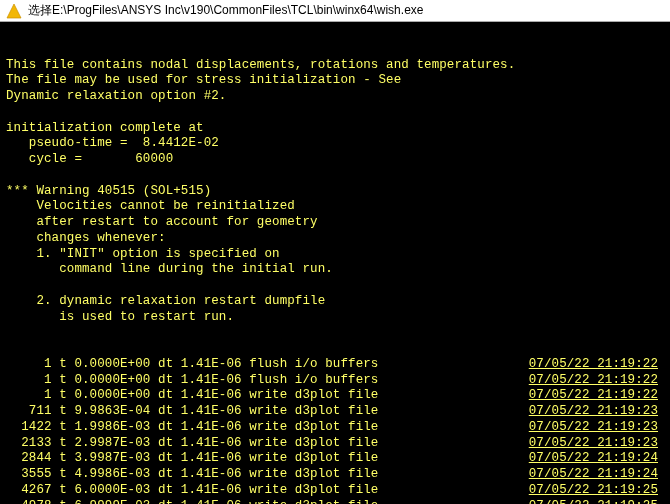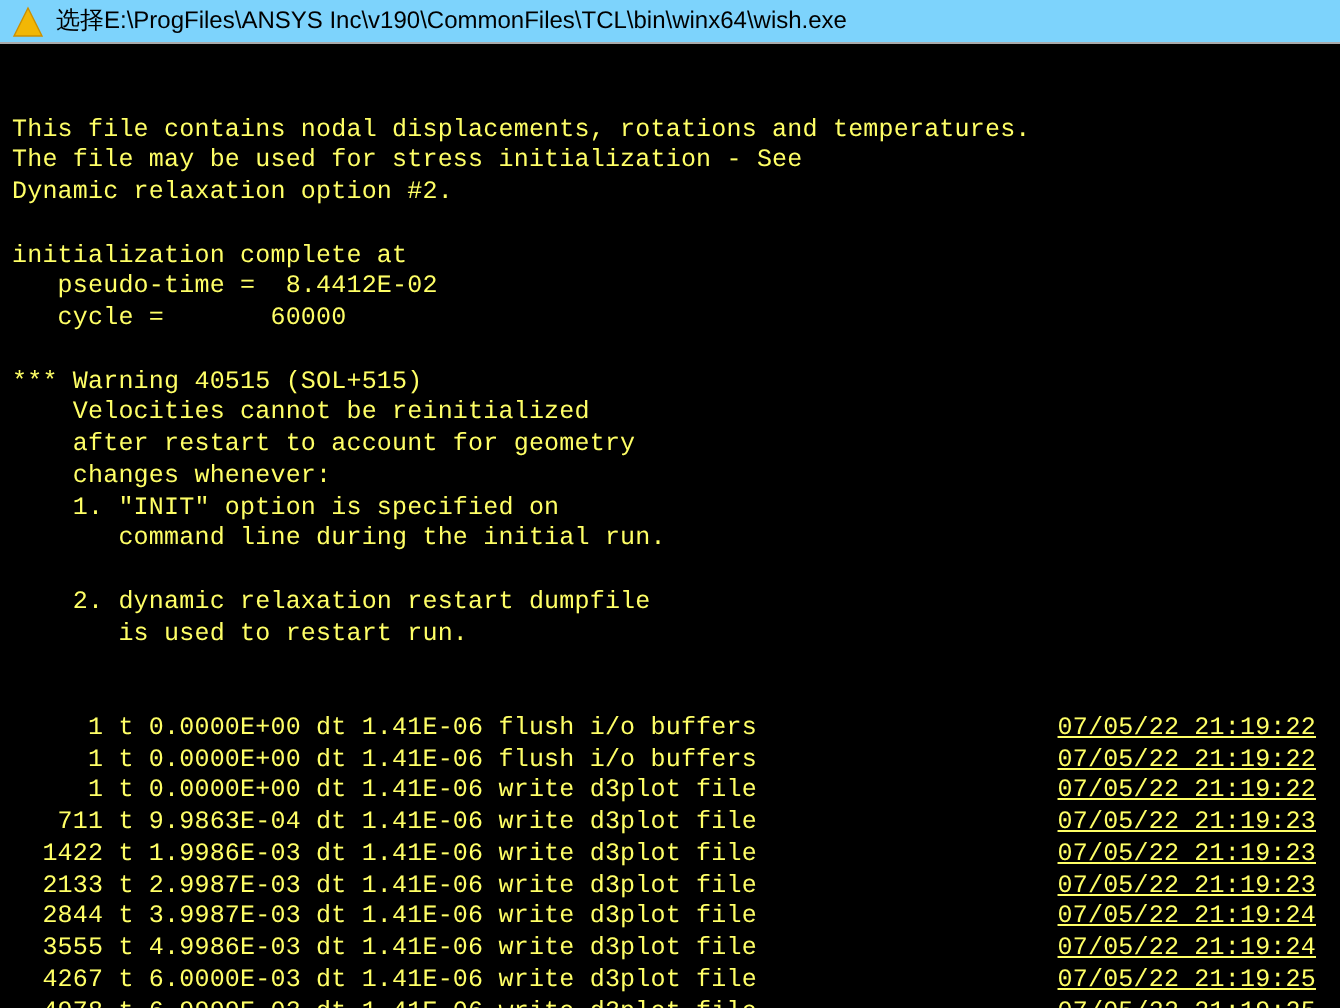--- a/index.html
+++ b/index.html
@@ -6,21 +6,21 @@
     body {
       width: 670px;
       height: 504px;
       background: #000;
       font-family: "Courier New", monospace;
       font-size: 12.5px;
       overflow: hidden;
     }
     .titlebar {
       height: 22px;
-      background: #7dd3fc;
+      background: #ffffff;
       border-bottom: 1px solid #aaa;
       display: flex;
       align-items: center;
       padding: 0 6px;
       font-family: "Segoe UI", Arial, sans-serif;
       font-size: 12px;
       color: #000;
     }
     .titlebar-icon {
       width: 16px; height: 16px;

